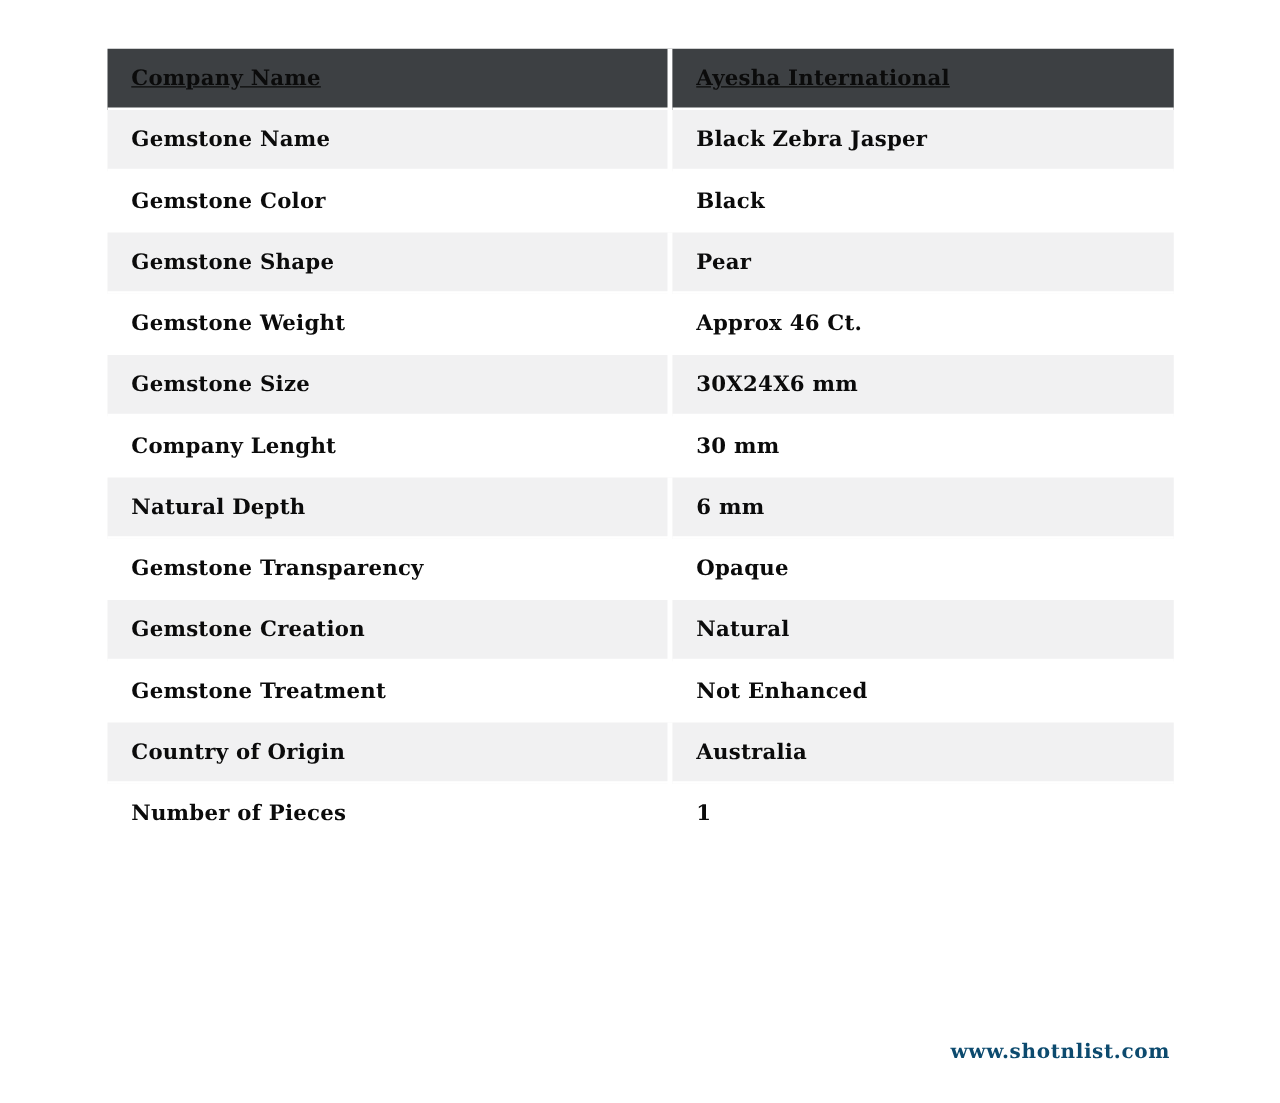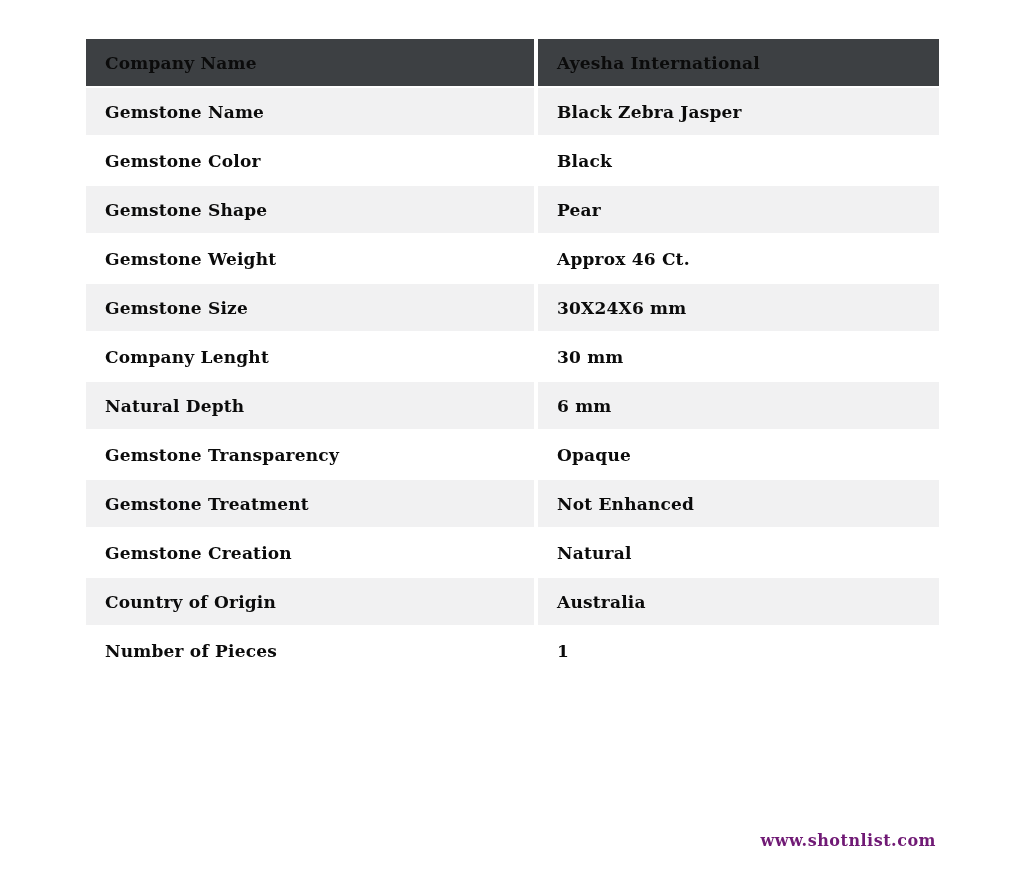--- a/index.html
+++ b/index.html
@@ -35,30 +35,31 @@
     color: #0b0b0b;
     letter-spacing: 0.2px;
     border-bottom: 2px solid #ffffff;
   }
   table.spec-table th:first-child,
   table.spec-table td:first-child {
     border-right: 4px solid #ffffff;
   }
   table.spec-table thead th {
     background: #3d4043;
+    text-decoration: underline;
   }
   table.spec-table tbody tr:nth-child(odd) td { background: #f1f1f2; }
   table.spec-table tbody tr:nth-child(even) td { background: #ffffff; }
   .watermark {
     position: absolute;
     top: 831px;
     right: 88px;
     font-size: 16px;
     font-weight: bold;
-    color: #701a75;
+    color: #0c4a6e;
     letter-spacing: 0.5px;
   }
 </style>
 </head>
 <body>
 
 <div class="spec-table-wrap">
   <table class="spec-table">
     <colgroup>
       <col class="col-label">
@@ -97,26 +98,26 @@
   </tr>
         <tr>
     <td>Natural Depth</td>
     <td>6 mm</td>
   </tr>
         <tr>
     <td>Gemstone Transparency</td>
     <td>Opaque</td>
   </tr>
         <tr>
+    <td>Gemstone Creation</td>
+    <td>Natural</td>
+  </tr>
+        <tr>
     <td>Gemstone Treatment</td>
     <td>Not Enhanced</td>
-  </tr>
-        <tr>
-    <td>Gemstone Creation</td>
-    <td>Natural</td>
   </tr>
         <tr>
     <td>Country of Origin</td>
     <td>Australia</td>
   </tr>
         <tr>
     <td>Number of Pieces</td>
     <td>1</td>
   </tr>
       </tbody>

